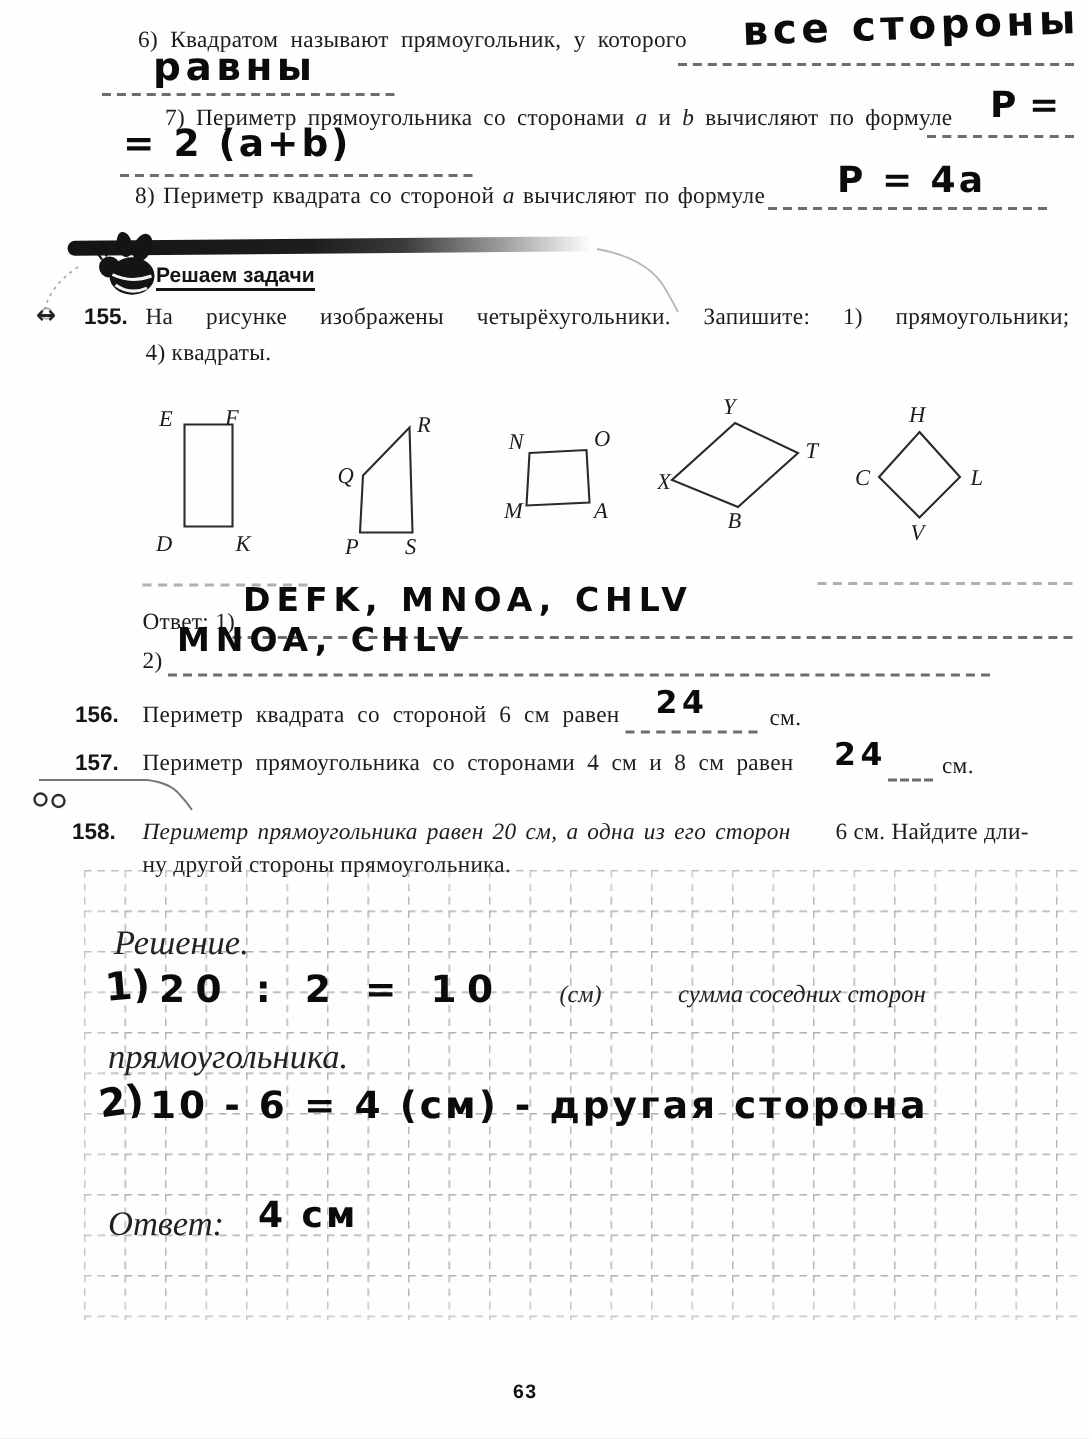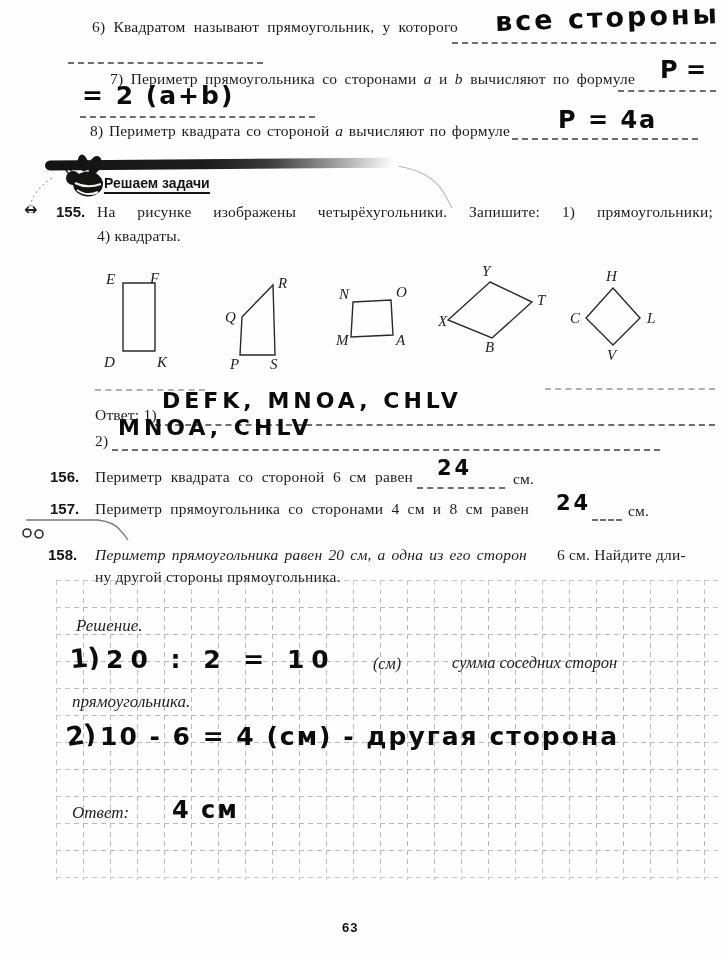--- a/index.html
+++ b/index.html
@@ -4,41 +4,42 @@
 <style>
   html,body{margin:0;padding:0;background:#e8e8e8;}
   #page{position:relative;width:726px;height:959px;background:#fefefe;overflow:hidden;
         font-family:"Liberation Serif",serif;color:#1c1c1c;}
   .abs{position:absolute;}
   .printed{font-family:"Liberation Serif",serif;font-size:15.5px;color:#1c1c1c;
            letter-spacing:.2px;white-space:nowrap;}
   .just{white-space:normal;text-align:justify;text-align-last:justify;}
   .bnum{font-family:"Liberation Sans",sans-serif;font-weight:700;font-size:15px;color:#161616;}
   .ital{font-style:italic;}
-  .psol{font-family:"Liberation Serif",serif;font-style:italic;font-size:17px;color:#222;white-space:nowrap;}
+  .psol{font-family:"Liberation Serif",serif;font-style:italic;font-size:23px;color:#222;white-space:nowrap;}
   .hand{font-family:"DejaVu Sans",sans-serif;font-weight:700;color:#0b0b0b;white-space:nowrap;line-height:1;}
   .dash-line{position:absolute;height:0;border-bottom:2px dashed #3d3d3d;opacity:.75;}
   .faint{opacity:.4;}
   .hdr-title{font-family:"Liberation Sans",sans-serif;font-weight:700;font-size:14px;
              color:#141414;border-bottom:2px solid #141414;padding-bottom:1px;white-space:nowrap;}
   .band{background:linear-gradient(90deg,#141414 0%,#1d1d1d 45%,#3a3a3a 62%,#9a9a9a 80%,rgba(150,150,150,0) 97%);
         border-radius:5px 2px 2px 5px;transform:rotate(-0.5deg);}
   .vlabel{font:italic 15px "Liberation Serif",serif;fill:#1c1c1c;}
   svg .shape{fill:none;stroke:#2a2a2a;stroke-width:1.4;}
   .pgnum{font-family:"Liberation Sans",sans-serif;font-weight:700;font-size:13px;letter-spacing:1px;color:#111;}
   .marker{font-family:"DejaVu Sans",sans-serif;font-weight:700;font-size:16px;color:#222;}
 </style>
 </head>
 <body>
 
 <div id="page">
 
   <div class="abs printed just" style="left:92px;top:18px;width:366px;">6) Квадратом называют прямоугольник, у которого</div>
   <div class="abs hand" style="left:495px;top:4px;font-size:27px;letter-spacing:3px;transform:rotate(-2deg);">все стороны</div>
   <div class="dash-line" style="left:452px;top:42px;width:264px;"></div>
+  <div class="abs hand" style="left:102px;top:32px;font-size:26px;letter-spacing:3px;">равны</div>
   <div class="dash-line" style="left:68px;top:62px;width:195px;"></div>
 
   <div class="abs printed just" style="left:90px;top:70px;width:525px;margin-left:20px;">
     <span>7) Периметр прямоугольника со сторонами </span><span class="ital">a</span><span> и </span><span class="ital">b</span><span> вычисляют по формуле</span>
   </div>
   <div class="abs hand" style="left:660px;top:58px;font-size:24px;">P =</div>
   <div class="dash-line" style="left:618px;top:90px;width:98px;"></div>
   <div class="abs hand" style="left:82px;top:83px;font-size:25px;letter-spacing:2px;">= 2 (a+b)</div>
   <div class="dash-line" style="left:80px;top:116px;width:235px;"></div>
 

